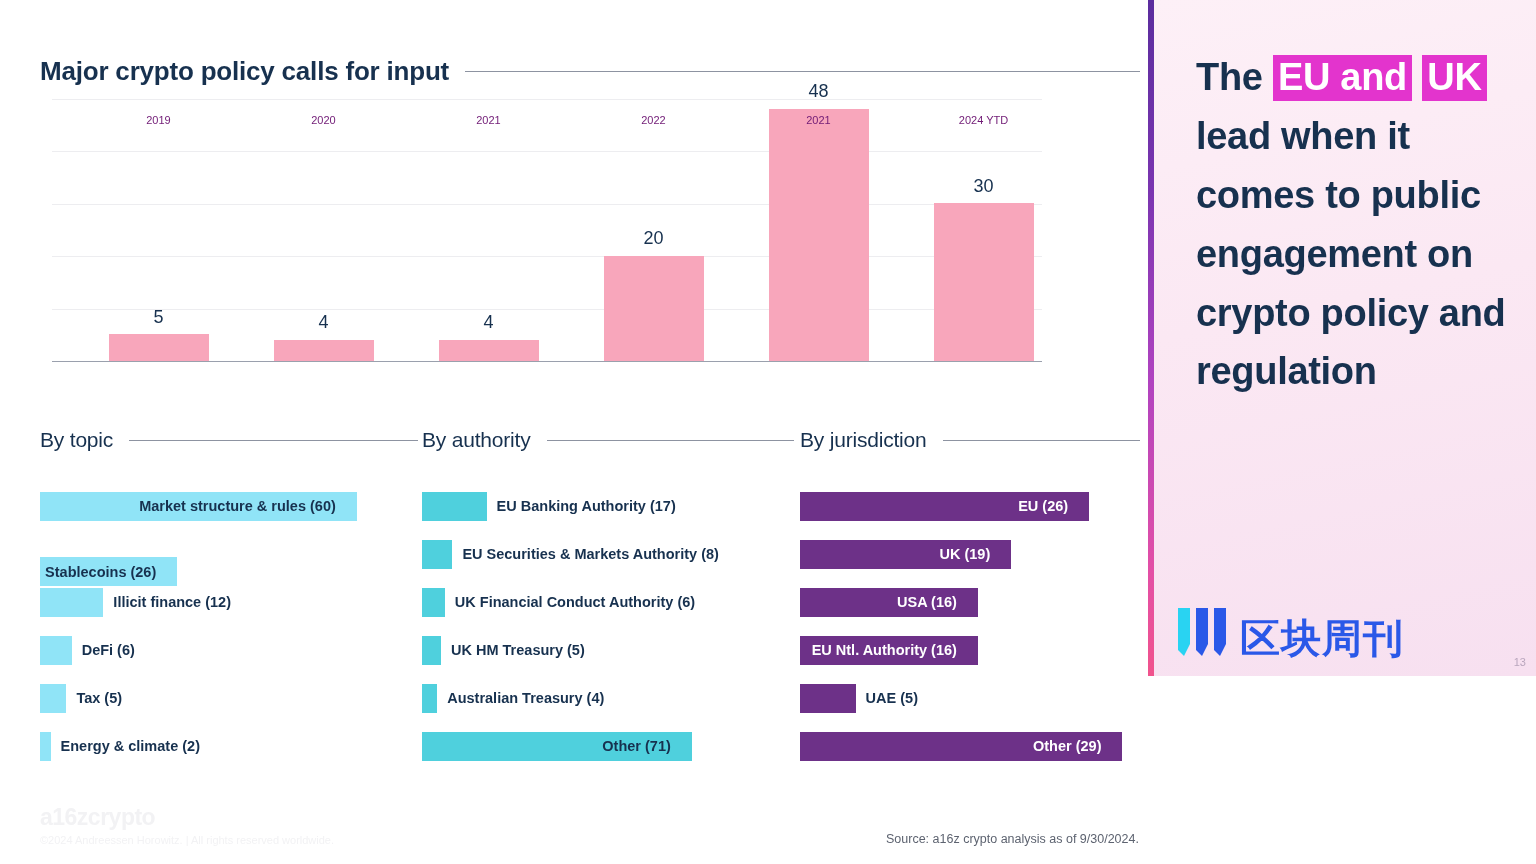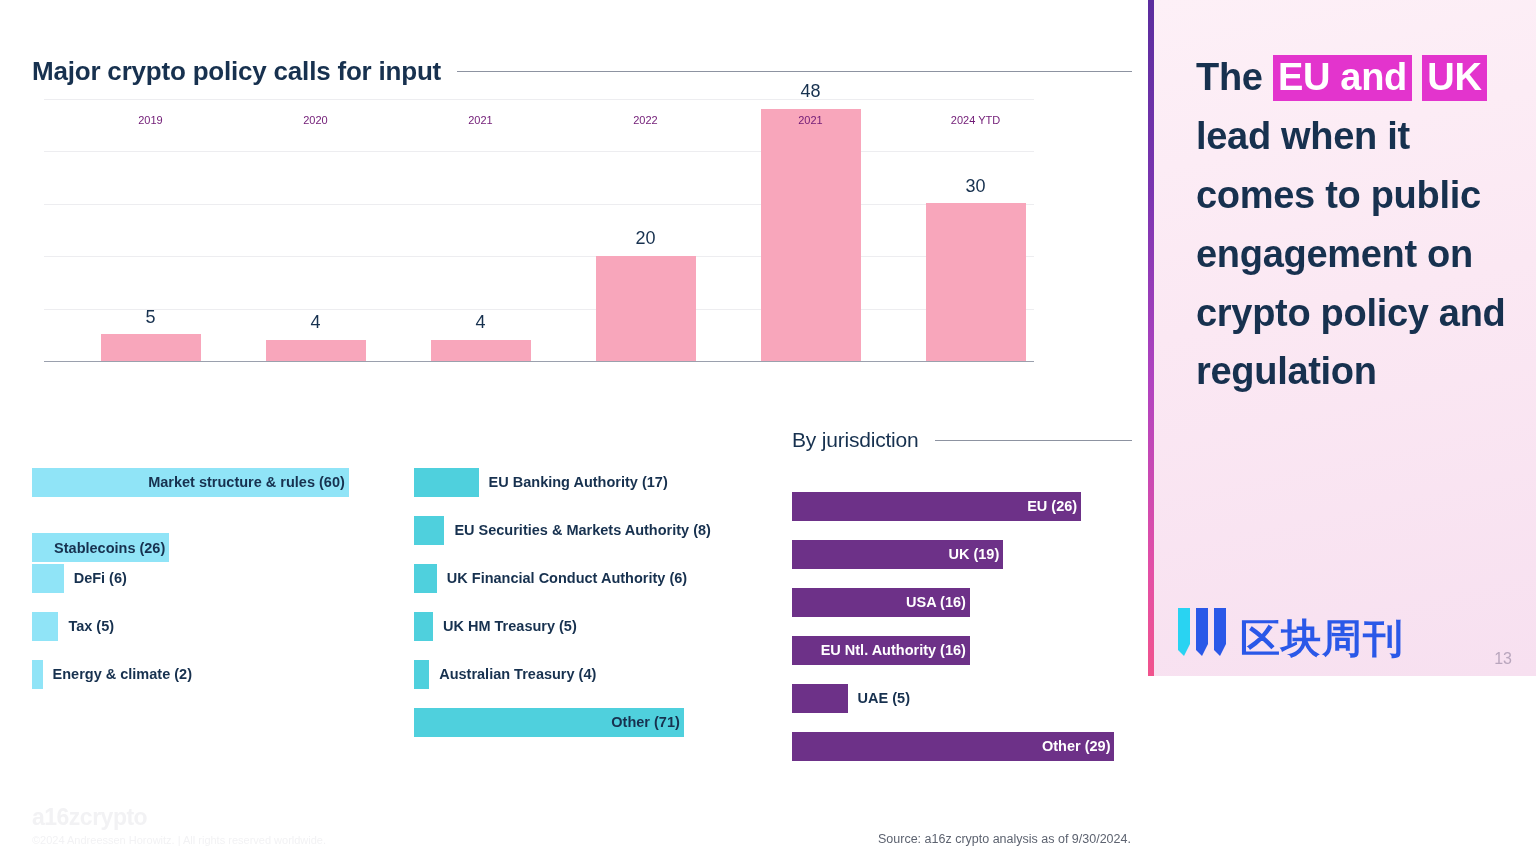--- a/index.html
+++ b/index.html
@@ -12,21 +12,21 @@
   }
   #slide {
     position: relative;
     width: 1536px; height: 864px;
     background: #ffffff;
   }
 
   
   #left-pane {
     position: absolute;
-    left: 0; top: 0;
+    left: 8px; top: 0;
     width: 1148px; height: 864px;
     background: #ffffff;
   }
 
   
   .sec-head {
     position: absolute;
     display: flex;
     align-items: center;
     white-space: nowrap;
@@ -112,21 +112,21 @@
     justify-content: flex-end;
   }
   .hbar-label {
     font-size: 14.5px;
     font-weight: bold;
     white-space: nowrap;
   }
   
   .hbar-row.inside .hbar-label {
     color: #17314f;
-    padding-right: 4px;
+    padding-right: 21px;
   }
   .hbar-row.inside.light .hbar-label { color: #ffffff; }
   
   .hbar-row.outside .hbar-label {
     color: #17314f;
     padding-left: 10px;
   }
 
   
   #a16z-logo {
@@ -199,22 +199,22 @@
   #wm-text {
     font-size: 40px;
     font-weight: bold;
     color: #2a58e8;
     letter-spacing: 1px;
     line-height: 1;
     font-family: "DejaVu Sans", sans-serif;
   }
   #page-num {
     position: absolute;
-    right: 24px; bottom: 8px;
-    font-size: 16px;
+    right: 10px; bottom: 8px;
+    font-size: 11px;
     color: #b9a6bd;
     text-align: center;
   }
 </style>
 </head>
 <body>
 
 <div id="slide">
 
   <div id="left-pane">
@@ -253,47 +253,59 @@
           <div class="col-cat" style="left: 36.5px; width: 140px; top: 14px;">2019</div>
           <div class="col-cat" style="left: 201.5px; width: 140px; top: 14px;">2020</div>
           <div class="col-cat" style="left: 366.5px; width: 140px; top: 14px;">2021</div>
           <div class="col-cat" style="left: 531.5px; width: 140px; top: 14px;">2022</div>
           <div class="col-cat" style="left: 696.5px; width: 140px; top: 14px;">2021</div>
           <div class="col-cat" style="left: 861.5px; width: 140px; top: 14px;">2024 YTD</div>
         </div>
     </div>
 
     <div class="panel" id="panel-topic">
+      <div class="sec-head">
+        <span class="sec-title">By topic</span>
+        <span class="rule"></span>
+      </div>
       <div class="hbar-list" id="list-topic">
           <div class="hbar-row inside">
             <div class="hbar" style="width: 316.8px; background: rgb(144, 228, 247);">
               <span class="hbar-label">Market structure &amp; rules (60)</span>
             </div>
           </div>
           <div class="hbar-row inside">
             <div class="hbar" style="width: 137.28px; background: rgb(144, 228, 247); margin-top: 35px;">
               <span class="hbar-label">Stablecoins (26)</span>
             </div>
           </div>
           <div class="hbar-row outside">
+            <div class="hbar" style="width: 63.36px; background: rgb(144, 228, 247);"></div>
+            <span class="hbar-label">Illicit finance (12)</span>
+          </div>
+          <div class="hbar-row outside">
             <div class="hbar" style="width: 31.68px; background: rgb(144, 228, 247);"></div>
             <span class="hbar-label">DeFi (6)</span>
           </div>
           <div class="hbar-row outside">
             <div class="hbar" style="width: 26.4px; background: rgb(144, 228, 247);"></div>
             <span class="hbar-label">Tax (5)</span>
           </div>
           <div class="hbar-row outside">
             <div class="hbar" style="width: 10.56px; background: rgb(144, 228, 247);"></div>
             <span class="hbar-label">Energy &amp; climate (2)</span>
           </div>
         </div>
     </div>
 
     <div class="panel" id="panel-authority">
+      <div class="sec-head">
+        <span class="sec-title">By authority</span>
+        <span class="rule"></span>
+      </div>
       <div class="hbar-list" id="list-authority">
           <div class="hbar-row outside">
             <div class="hbar" style="width: 64.6px; background: rgb(79, 208, 221);"></div>
             <span class="hbar-label">EU Banking Authority (17)</span>
           </div>
           <div class="hbar-row outside">
             <div class="hbar" style="width: 30.4px; background: rgb(79, 208, 221);"></div>
             <span class="hbar-label">EU Securities &amp; Markets Authority (8)</span>
           </div>
           <div class="hbar-row outside">

